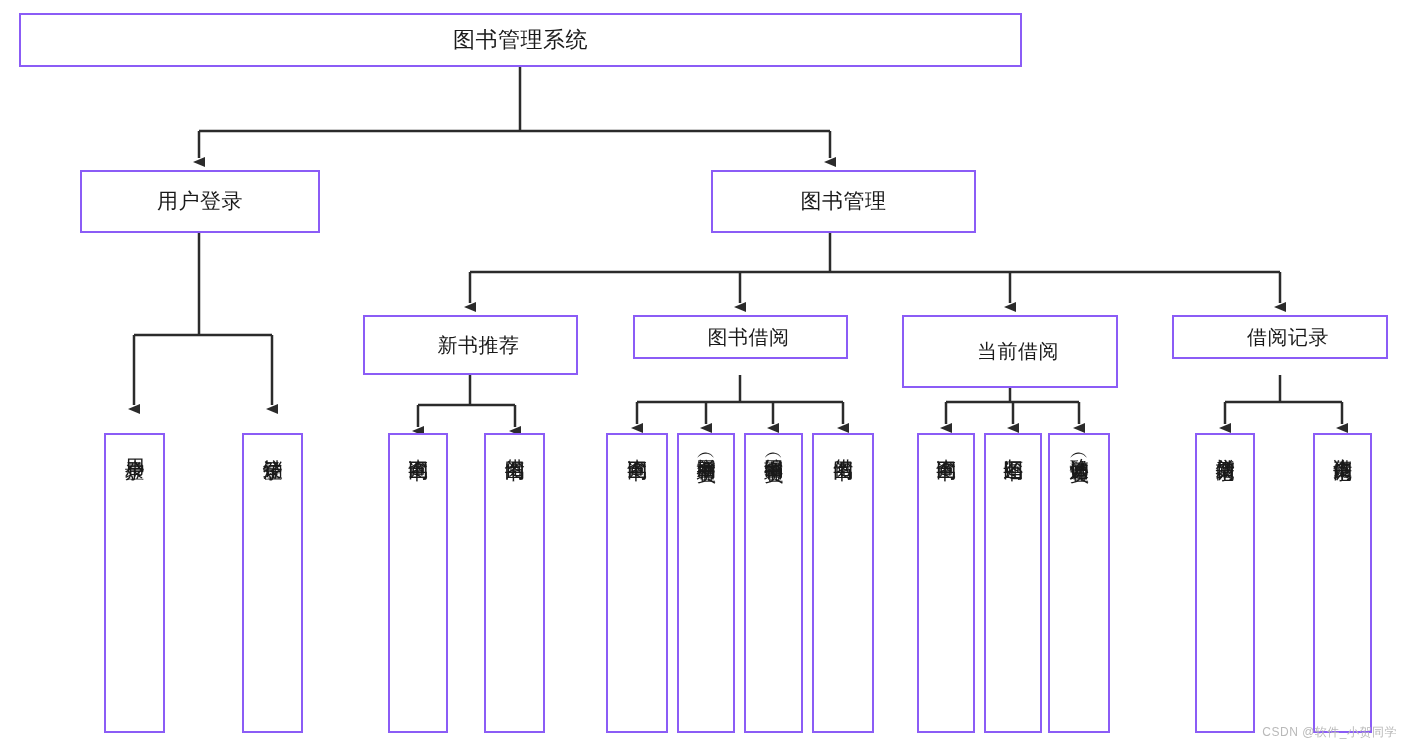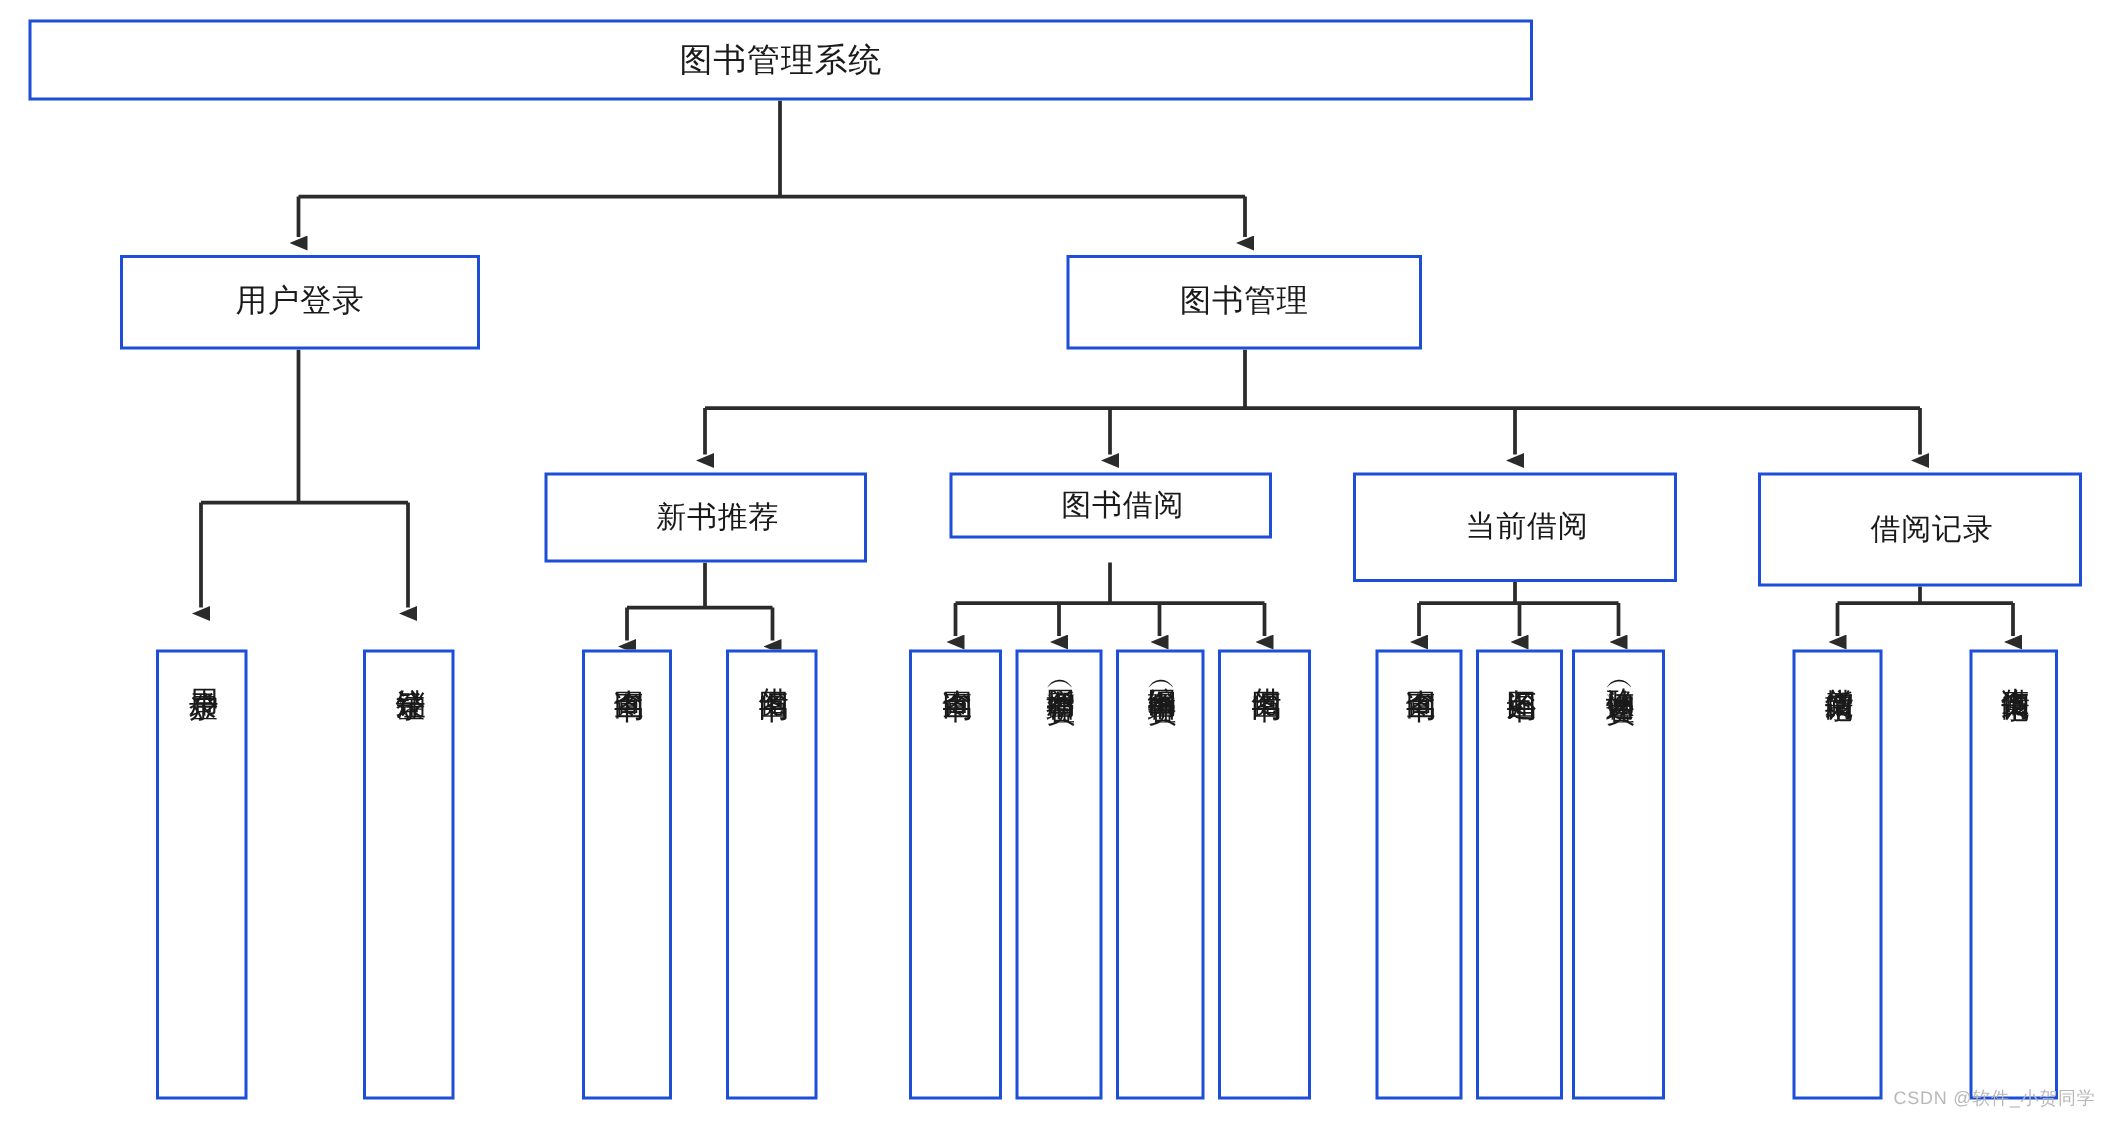--- a/index.html
+++ b/index.html
@@ -21,21 +21,21 @@
     position: absolute;
     left: 0;
     top: 0;
     width: 1405px;
     height: 747px;
     pointer-events: none;
   }
   .node {
     position: absolute;
     box-sizing: border-box;
-    border: 2px solid #1d4ed8;
+    border: 2px solid #8b5cf6;
     background: #ffffff;
     display: flex;
     align-items: center;
     justify-content: center;
     color: #1a1a1a;
   }
   .node .label {
     font-size: 21px;
     line-height: 1.15;
     letter-spacing: 0.5px;
@@ -125,34 +125,34 @@
     <path d="M1342,402 L1342,424" stroke="#2b2b2b" stroke-width="2.5" fill="none" marker-end="url(#arrow)"></path>
   </svg>
 
   <div class="node root" style="left:19px; top:13px; width:1003px; height:54px;">
     <span class="label">图书管理系统</span>
   </div>
 
   <div class="node level1" style="left:80px; top:170px; width:240px; height:63px;">
     <span class="label">用户登录</span>
   </div>
-  <div class="node level1" style="left:711px; top:170px; width:237px; height:63px;">
+  <div class="node level1" style="left:711px; top:170px; width:265px; height:63px;">
     <span class="label">图书管理</span>
   </div>
 
   <div class="node level2" style="left:363px; top:315px; width:215px; height:60px;">
     <span class="label">新书推荐</span>
   </div>
   <div class="node level2" style="left:633px; top:315px; width:215px; height:44px;">
     <span class="label">图书借阅</span>
   </div>
   <div class="node level2" style="left:902px; top:315px; width:216px; height:73px;">
     <span class="label">当前借阅</span>
   </div>
-  <div class="node level2" style="left:1172px; top:315px; width:216px; height:76px;">
+  <div class="node level2" style="left:1172px; top:315px; width:216px; height:44px;">
     <span class="label">借阅记录</span>
   </div>
 
   <div class="node leaf" style="left:104px; top:433px; width:61px; height:300px;">
     <span class="label">用户登录</span>
   </div>
   <div class="node leaf" style="left:242px; top:433px; width:61px; height:300px;">
     <span class="label">注销登录</span>
   </div>
 

